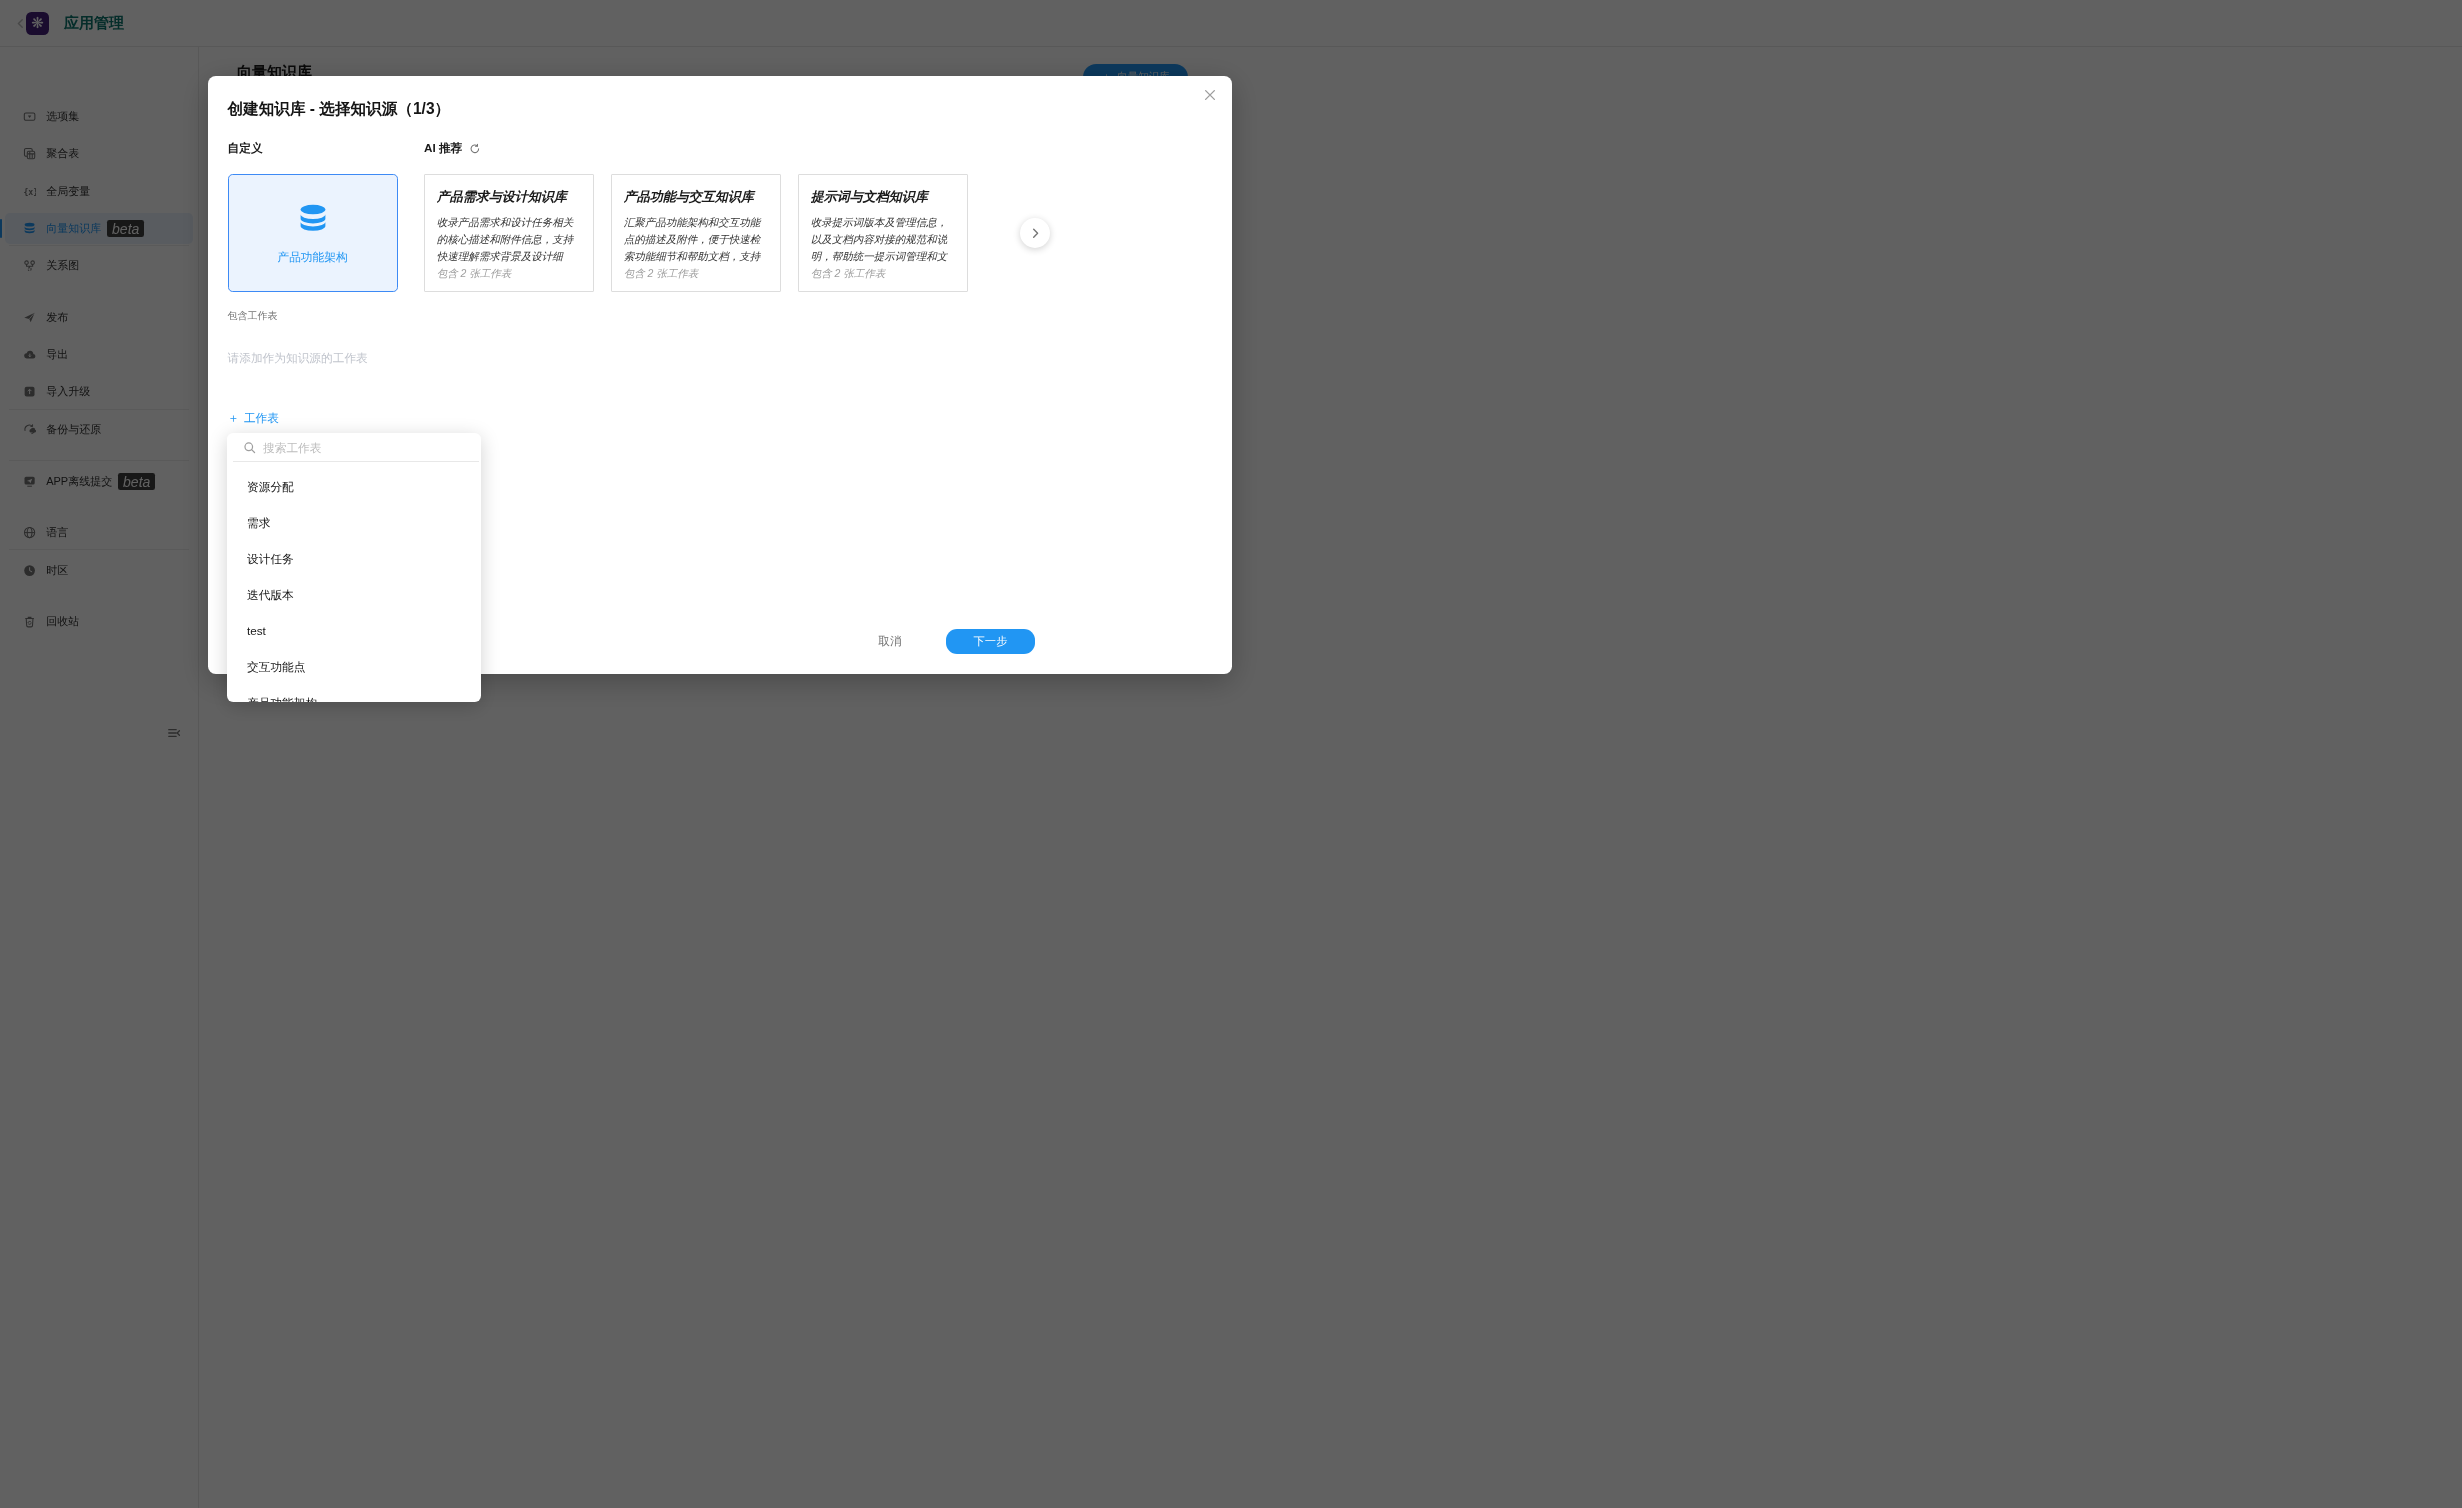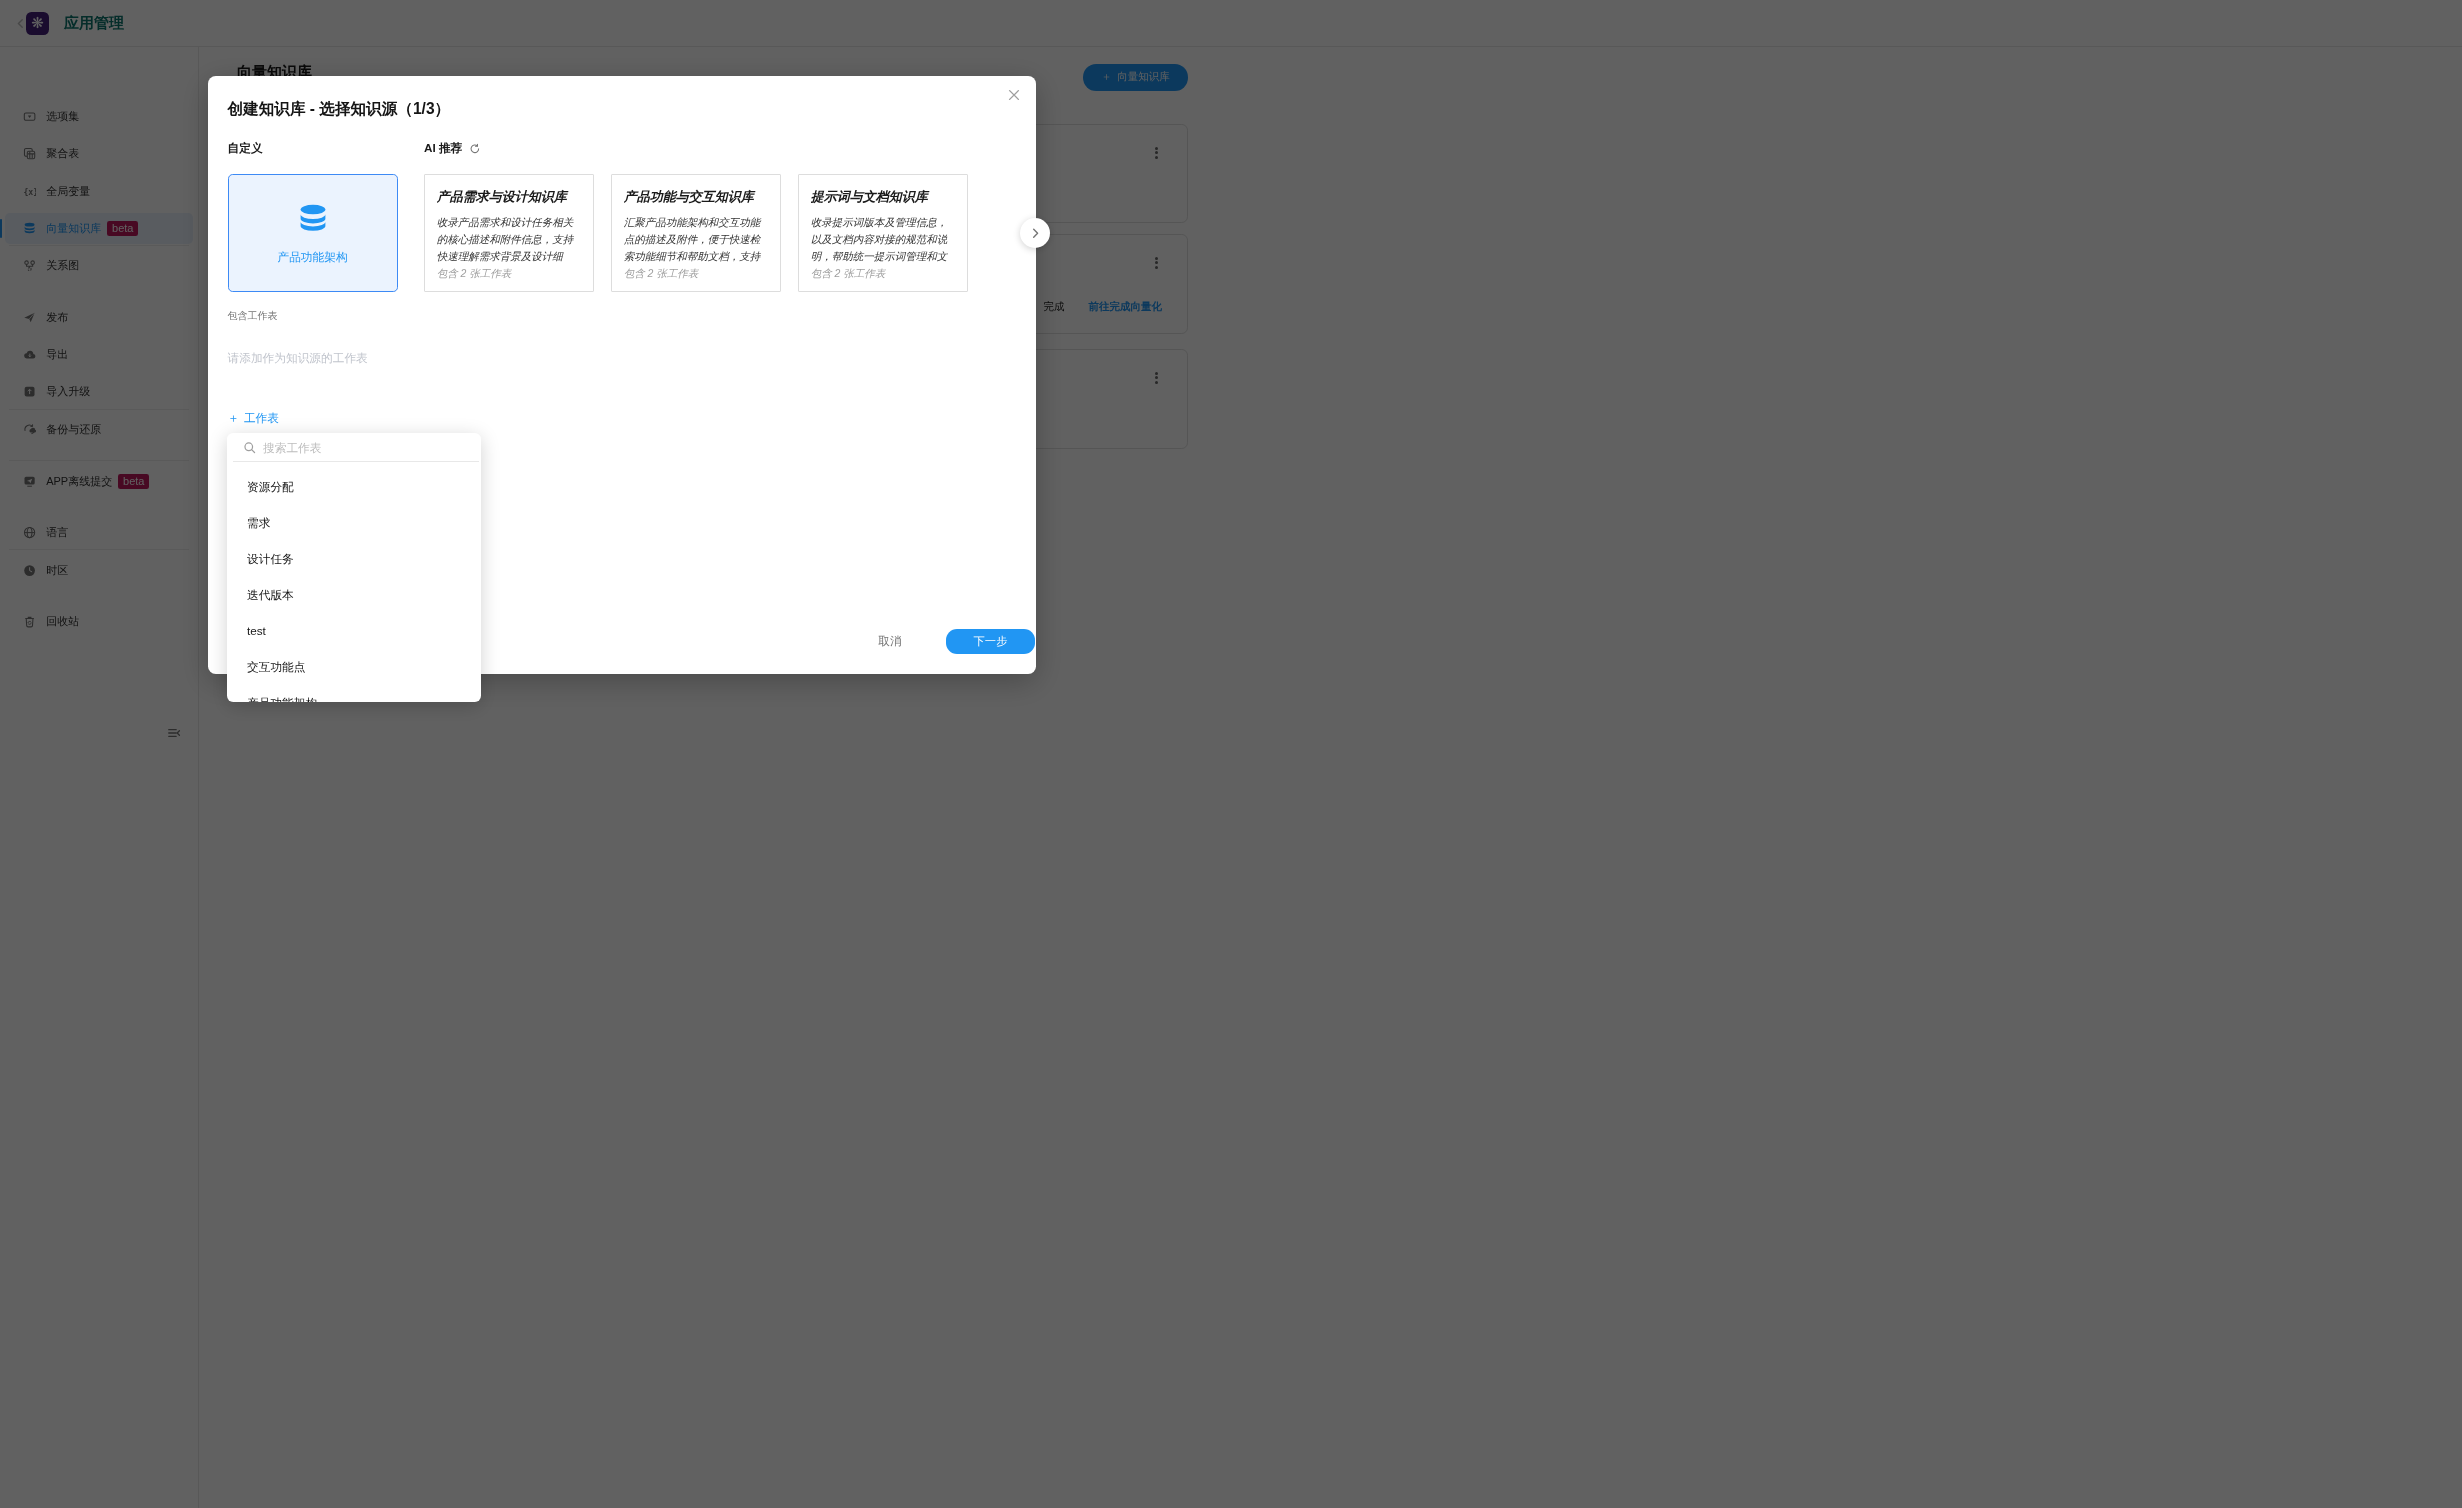--- a/index.html
+++ b/index.html
@@ -20,43 +20,43 @@
   #sidebar { position:absolute; top:47px; left:0; width:199px; bottom:0; background:#fff;
     border-right:0.8px solid #e8e8e8; z-index:1; }
   .si { position:absolute; left:0; width:199px; height:25px; display:flex; align-items:center; cursor:pointer;text-align:right; }
   .si-ic { width:13.2px; height:13.2px; margin-left:23px; flex:0 0 auto; display:flex; }
   .si-ic svg { width:100%; height:100%; }
   .si-lb { margin-left:10px; font-size:11px; color:#333; white-space:nowrap; }
   .si.sel .si-lb { color:#2196F3; }
   .sel-bg { position:absolute; left:5.4px; right:6.2px; top:-3.1px; height:31px; background:#EAF2FD;
     border-radius:4.7px; z-index:-1; }
   .sel-bar { position:absolute; left:0; top:3.1px; width:2.3px; height:18.7px; border-radius:1.6px; background:#2196F3; }
-  .badge { margin-left:6.2px; background:#be185d; color:#fff; font-size:11px; line-height:1;
-    padding:2.3px 4.7px 1.6px; border-radius:2.3px; }
+  .badge { margin-left:6.2px; background:#404040; color:#fff; font-size:14px; line-height:1;
+    padding:2.3px 4.7px 1.6px; border-radius:2.3px;font-style:italic; }
   .sdv { position:absolute; left:9.3px; right:9.3px; height:0; border-top:0.8px solid #ececec; }
   #collapse-btn { position:absolute; left:163px; top:675px; width:22px; height:22px; display:flex;
     align-items:center; justify-content:center; color:#757575; }
 
   
   #content { position:absolute; left:199px; top:47px; right:0; bottom:0; background:#fff; z-index:1; }
   #page-title { position:absolute; left:38px; top:15.6px; font-size:15px; font-weight:bold; color:#1a1a1a; }
   #add-kb-btn { position:absolute; left:884px; top:17px; width:105px; height:26.5px; border-radius:13.2px;
     background:#2196F3; color:#fff; font-size:10.5px; display:flex; align-items:center;
     justify-content:center; gap:5.4px; border:none; cursor:pointer; }
   .bg-card { position:absolute; left:26.5px; width:962px; height:99px; background:#fff;
     border:0.8px solid #e0e0e0; border-radius:6.2px; }
   .kebab { position:absolute; right:23px; top:20px; width:14px; height:17px; cursor:pointer; }
   .kebab i { display:block; width:3.1px; height:3.1px; border-radius:50%; background:#666; margin:1.6px auto; }
   .status-row { position:absolute; top:65px; font-size:10.5px; }
 
   
   #overlay { position:fixed; inset:0; background:rgba(0,0,0,0.62); z-index:10; }
 
   
-  #modal { position:fixed; left:208px; top:76px; width:828px; height:598px; background:#fff;
+  #modal { position:fixed; left:208px; top:76px; width:1024px; height:598px; background:#fff;
     border-radius:7.8px; box-shadow:0 7.8px 31px rgba(0,0,0,.25); z-index:20; }
   #modal-close { position:absolute; right:11px; top:7.8px; width:22px; height:22px; display:flex;
     align-items:center; justify-content:center; color:#9e9e9e; cursor:pointer; }
   #modal-title { position:absolute; left:19.5px; top:23px; font-size:15.6px; font-weight:bold; color:#151515; }
   .sec-label { position:absolute; top:65px; font-size:11.7px; font-weight:bold; color:#1a1a1a;
     display:flex; align-items:center; gap:6.2px; }
   #refresh-icon { width:11.7px; height:11.7px; color:#757575; cursor:pointer; display:flex; }
   #blank-card { position:absolute; left:19.5px; top:98px; width:170px; height:118px;
     background:#EBF3FE; border:0.8px solid #3D8AF5; border-radius:4.7px; cursor:pointer; }
   #blank-card .db { position:absolute; left:50%; top:28px; transform:translateX(-50%); width:33px; height:33px; }

